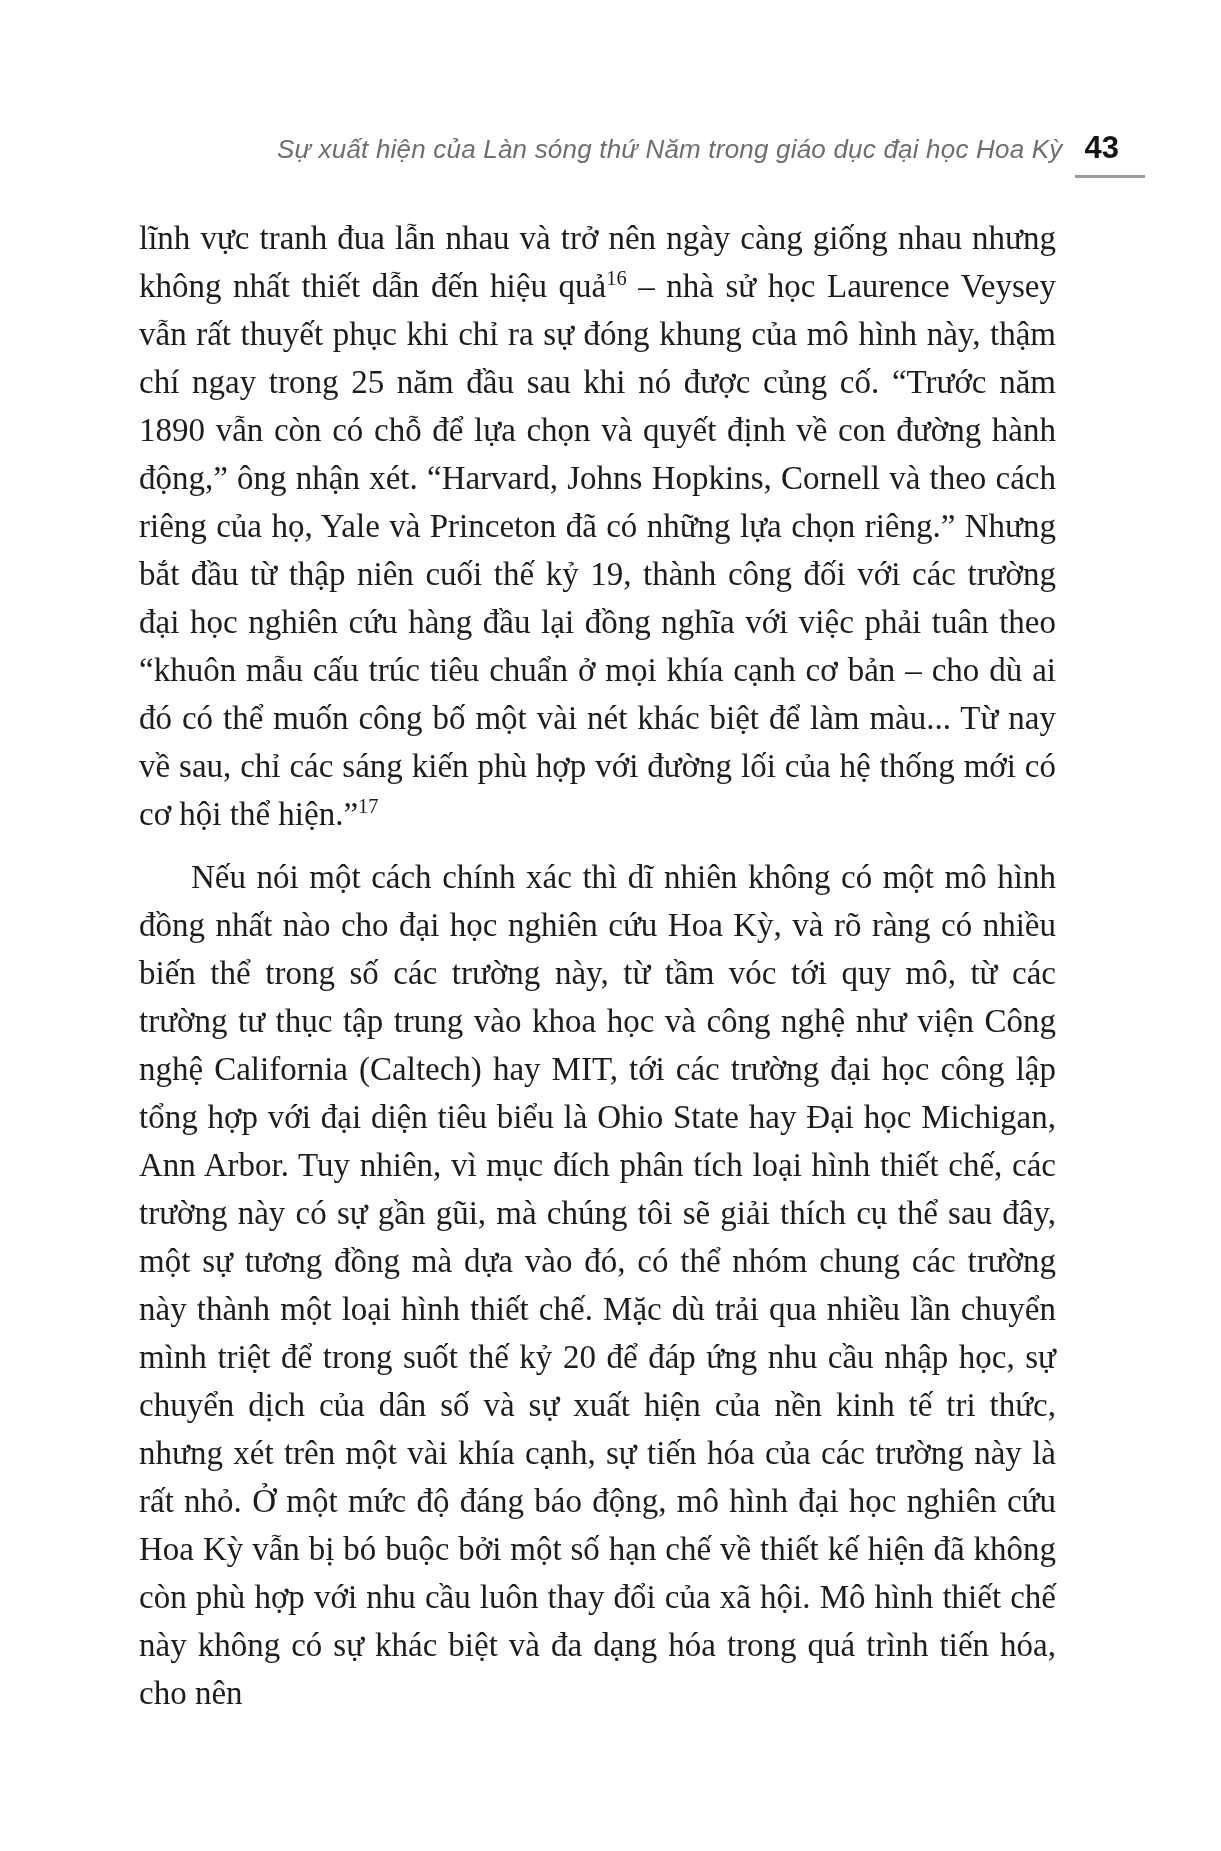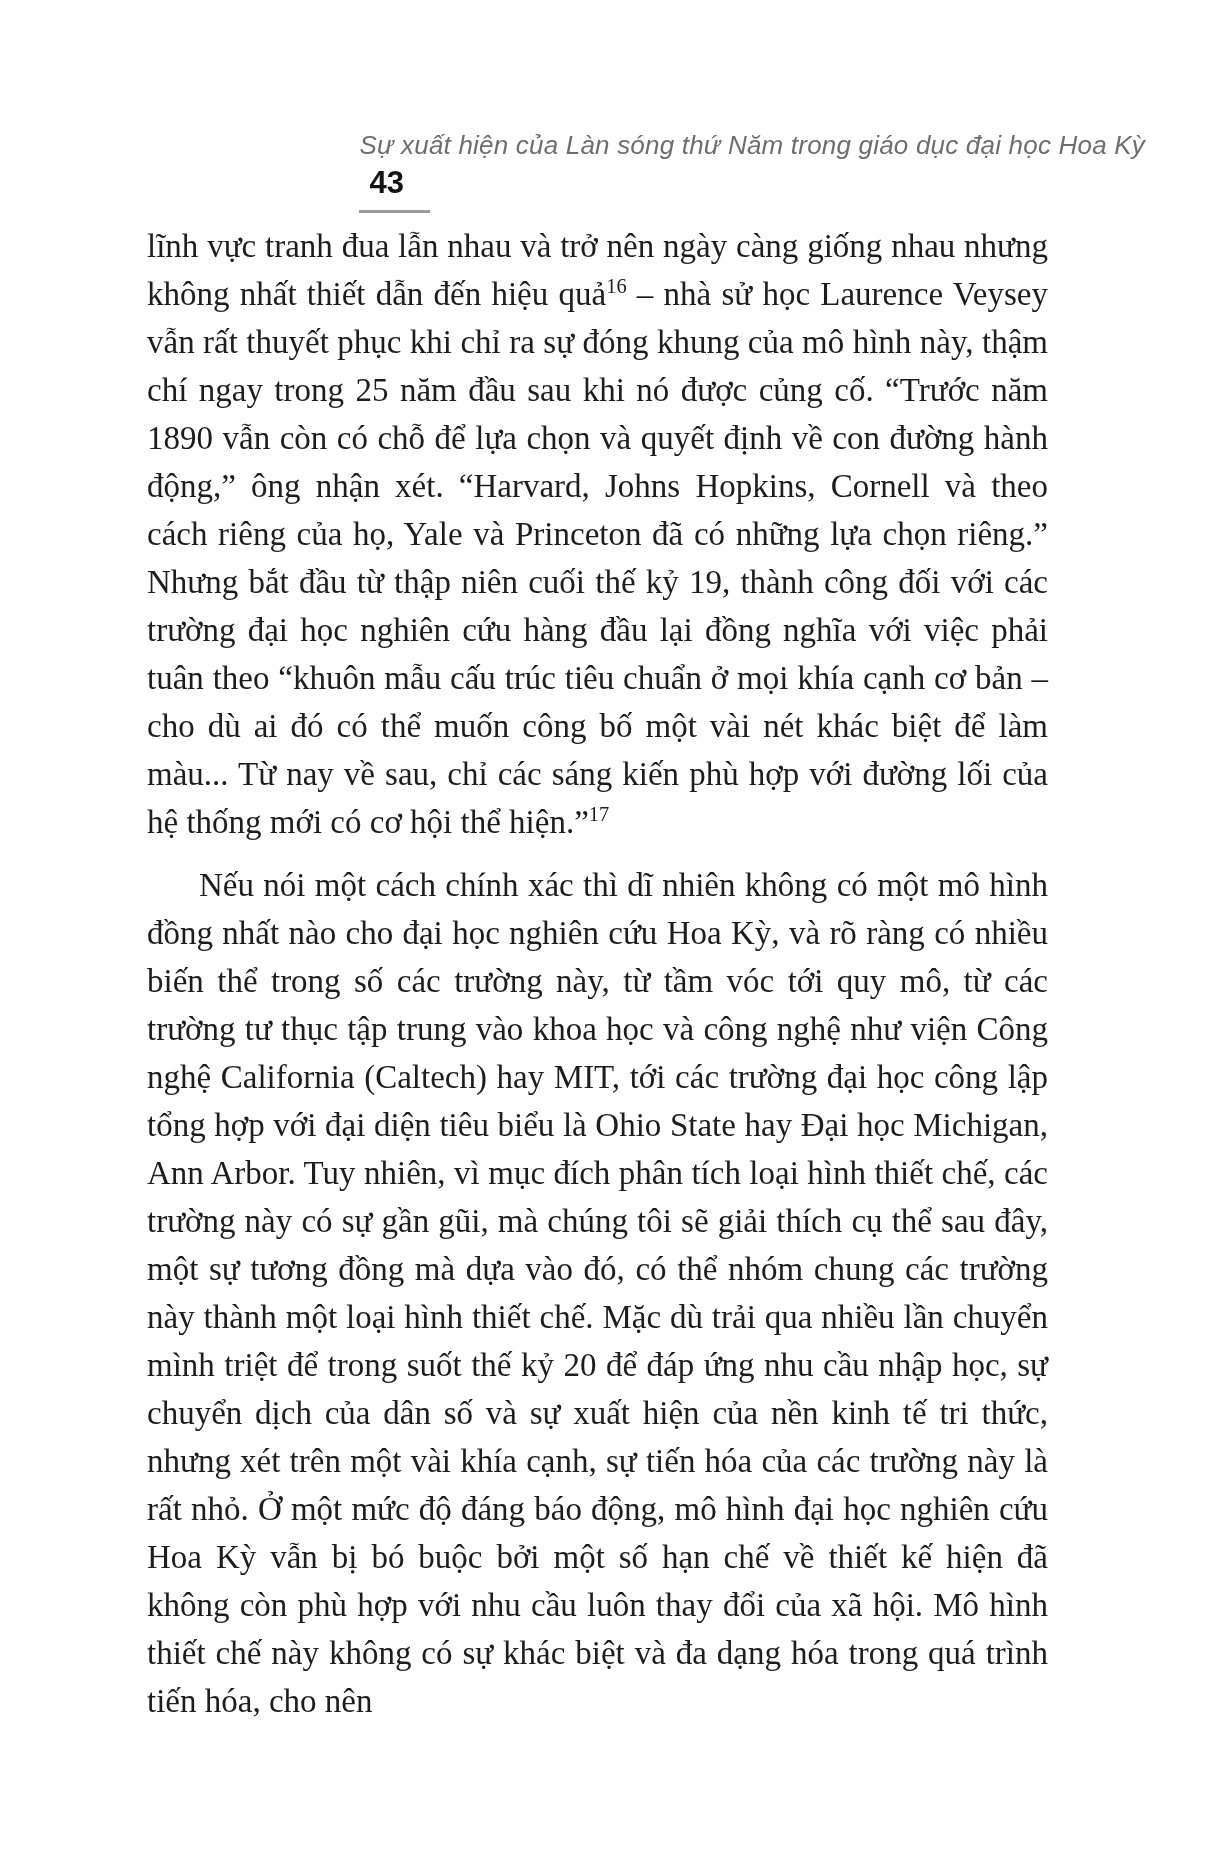--- a/index.html
+++ b/index.html
@@ -15,23 +15,22 @@
     background: #ffffff;
     overflow: hidden;
   }
   
   .header {
     position: absolute;
     top: 130px;
     right: 76px;
     display: flex;
     align-items: baseline;
-    gap: 4px;
+    gap: 12px;
     white-space: nowrap;
-    flex-direction: column;
   }
   .running-head {
     font-family: "Liberation Sans", sans-serif;
     font-style: italic;
     font-size: 26px;
     letter-spacing: 0.2px;
     color: #6e6e6e;
   }
   .page-num-wrap {
     display: inline-block;
@@ -50,21 +49,21 @@
     position: absolute;
     top: 210px;
     left: 135px;
     width: 925px;
     font-family: "Liberation Serif", serif;
     font-size: 33px;
     line-height: 48px;
     color: #1d1d1d;
     text-align: justify;
   }
-  .body-text p { margin: 12px; }
+  .body-text p { margin: 4px; }
   .body-text p + p { margin-top: 15px; text-indent: 52px; }
   sup.fnref {
     font-size: 0.62em;
     line-height: 0;
     vertical-align: super;
   }
 </style>
 </head>
 <body>
 

